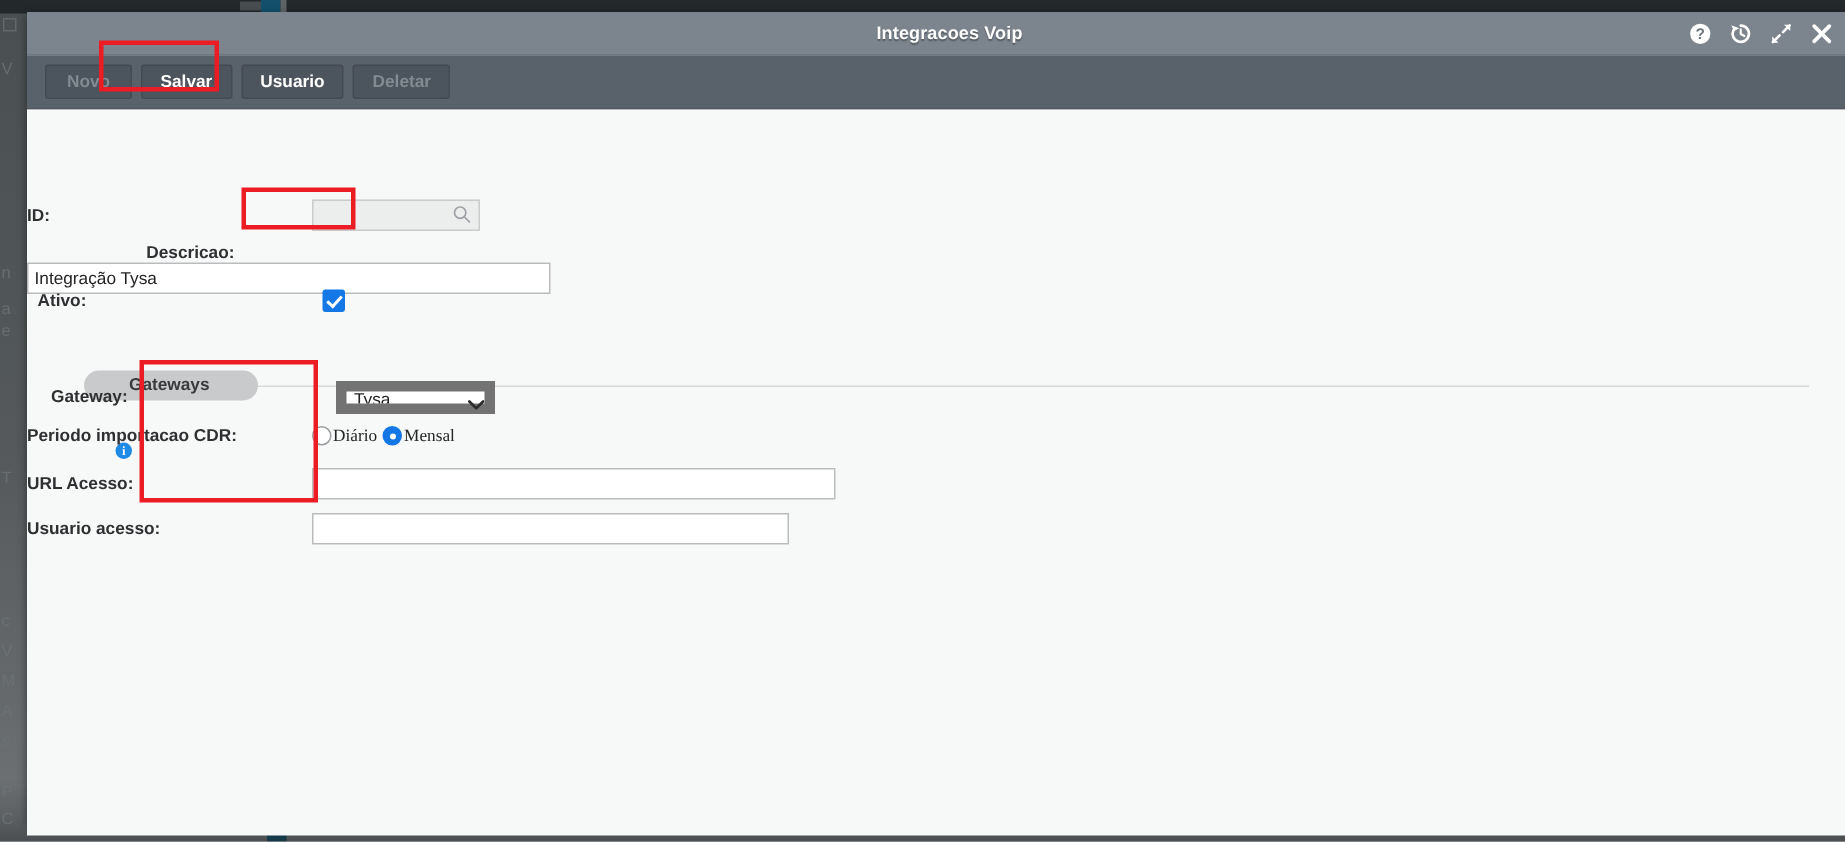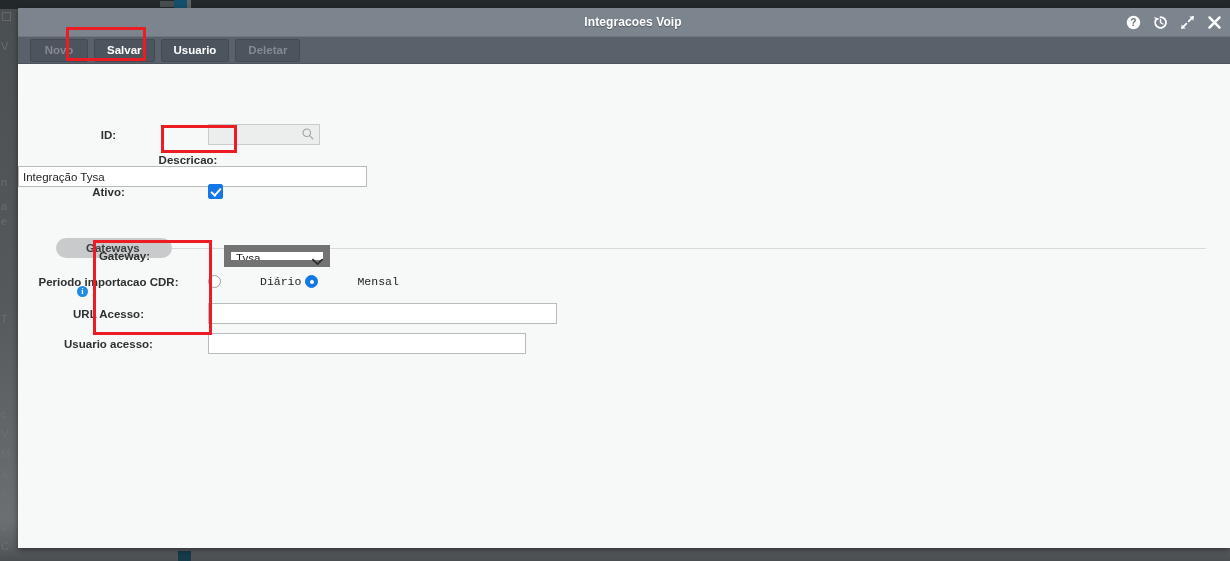--- a/index.html
+++ b/index.html
@@ -90,21 +90,21 @@
     width: 19px; height: 22px;
     display: flex; align-items: center; justify-content: center;
     color: #ffffff;
     cursor: pointer;
   }
   .title-icon svg { display: block; }
 
   
   #toolbar {
     position: relative;
-    height: 27px;
+    height: 36px;
     background: #59616a;
     border-bottom: 1px solid #4d545c;
     padding-left: 12px;
     display: flex;
     align-items: center;
     gap: 6px;
   }
   .tb-btn {
     height: 23px;
     min-width: 58px;
@@ -132,21 +132,21 @@
     background: #f7f8f8;
   }
 
   .row {
     position: absolute;
     display: flex;
     align-items: center;
   }
   .fld-label {
     width: 190px;
-    text-align: center;
+    text-align: left;
     padding-right: 9px;
     font-size: 11.5px;
     font-weight: bold;
     color: #2f3032;
     font-family: "Liberation Sans", sans-serif;
     white-space: nowrap;
   }
   .txt {
     height: 21px;
     border: 1px solid #b9bbbd;
@@ -262,22 +262,21 @@
     content: "";
     position: absolute;
     left: 3.5px; top: 3.5px;
     width: 4px; height: 4px;
     background: #ffffff;
     border-radius: 50%;
   }
   .radio-label {
     font-size: 11.5px;
     color: #232425;
-    font-family: Liberation Mono, monospace;
-    margin-left: 38px;
+    font-family: Liberation Serif, serif;
   }
 
   
   #info-icon {
     position: absolute;
     left: 59px; top: 222px;
     width: 11px; height: 11px;
     border-radius: 50%;
     background: #1e8ae6;
     color: #ffffff;
@@ -374,21 +373,21 @@
           </svg>
         </span>
       </div>
     </div>
 
     <div class="row" style="left:0px; top:90px;flex-direction:column;">
       <div class="fld-label">Descricao:</div>
       <input class="txt" style="width: 349px;" value="Integração Tysa">
     </div>
 
-    <div class="row" style="left:0px; top:120px;">
+    <div class="row" style="left:7px; top:120px;">
       <div class="fld-label">Ativo:</div>
       <input type="checkbox" class="chk" checked="" style="">
     </div>
 
     <div id="section-gateways">
       <div id="gw-pill">Gateways</div>
       <div id="gw-line"></div>
     </div>
 
     <div class="row" style="left:16px; top:181px;">

